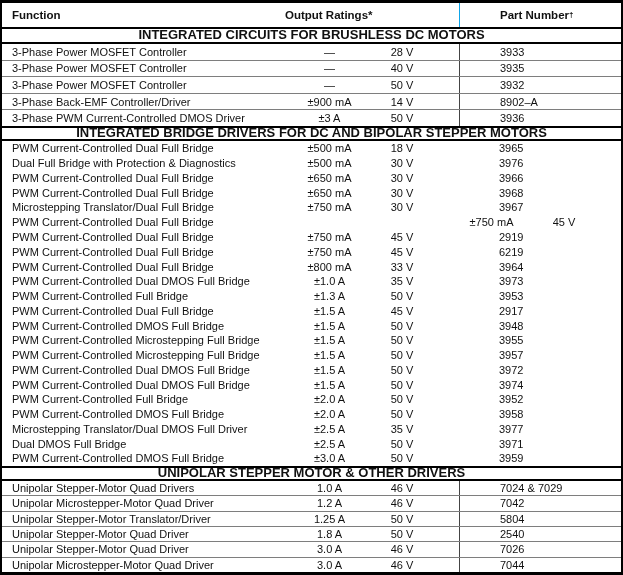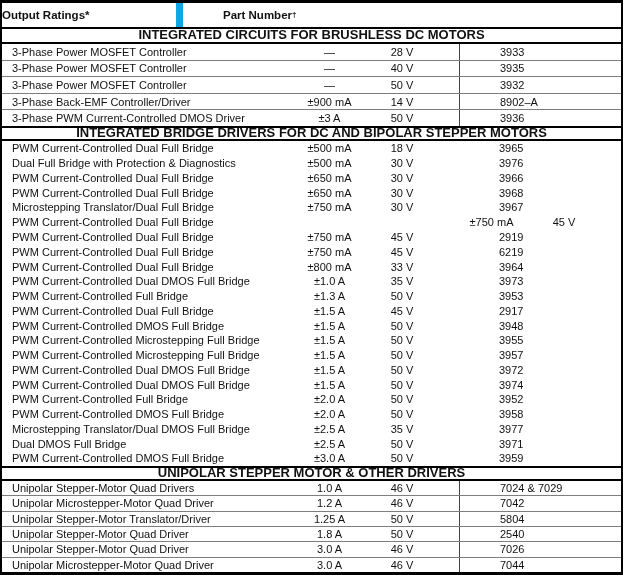--- a/index.html
+++ b/index.html
@@ -28,21 +28,21 @@
   }
 
   
   .cell-fn   { flex: 1 1 auto; min-width: 0; padding-left: 10px; white-space: nowrap; overflow: hidden; }
   .cell-cur  { flex: 0 0 89px;  text-align: center; white-space: nowrap; }
   .cell-v    { flex: 0 0 56px;  text-align: center; white-space: nowrap; }
   .cell-gap  { flex: 0 0 29px; }
   .cell-part { flex: 0 0 162px; box-sizing: border-box; padding-left: 40px; white-space: nowrap; overflow: hidden; align-self: stretch; display: flex; align-items: center; }
   .cell-curv { flex: 0 0 145px; text-align: left; white-space: nowrap; }
 
-  .header-row .cell-part { border-left: 7px solid #0ea5e9; }
+  .header-row .cell-part { border-left: 1px solid #0ea5e9; }
   .cell-part sup { font-size: 8px; line-height: 0; }
 
   
   .section { display: flex; flex-direction: column; box-sizing: border-box; }
   .sec0 { height: 97px; }
   .sec1 { height: 340px; }
   .sec2 { height: 106px; }
 
   .section-header {
     box-sizing: border-box;
@@ -72,20 +72,21 @@
   
   .sec0 .row + .row, .sec2 .row + .row { border-top: 1px solid #7e7e7e; }
   
   .sec0 .cell-part, .sec2 .cell-part { border-left: 1px solid #444; }
 </style>
 </head>
 <body>
 
 <div id="table">
   <div class="header-row">
+    <div class="cell-fn">Function</div>
     <div class="cell-curv">Output Ratings*</div>
     <div class="cell-gap"></div>
     <div class="cell-part">
       <span>Part Number</span>
         <sup>†</sup>
     </div>
   </div>
   <div id="sections">
   <div class="section sec0">
     <div class="section-header">INTEGRATED CIRCUITS FOR BRUSHLESS DC MOTORS</div>
@@ -280,21 +281,21 @@
 
   <div class="row">
     <div class="cell-fn">PWM Current-Controlled DMOS Full Bridge</div>
     <div class="cell-cur">±2.0 A</div>
     <div class="cell-v">50 V</div>
     <div class="cell-gap"></div>
     <div class="cell-part">3958</div>
   </div>
 
   <div class="row">
-    <div class="cell-fn">Microstepping Translator/Dual DMOS Full Bridge</div>
+    <div class="cell-fn">Microstepping Translator/Dual DMOS Full Driver</div>
     <div class="cell-cur">±2.5 A</div>
     <div class="cell-v">35 V</div>
     <div class="cell-gap"></div>
     <div class="cell-part">3977</div>
   </div>
 
   <div class="row">
     <div class="cell-fn">Dual DMOS Full Bridge</div>
     <div class="cell-cur">±2.5 A</div>
     <div class="cell-v">50 V</div>

